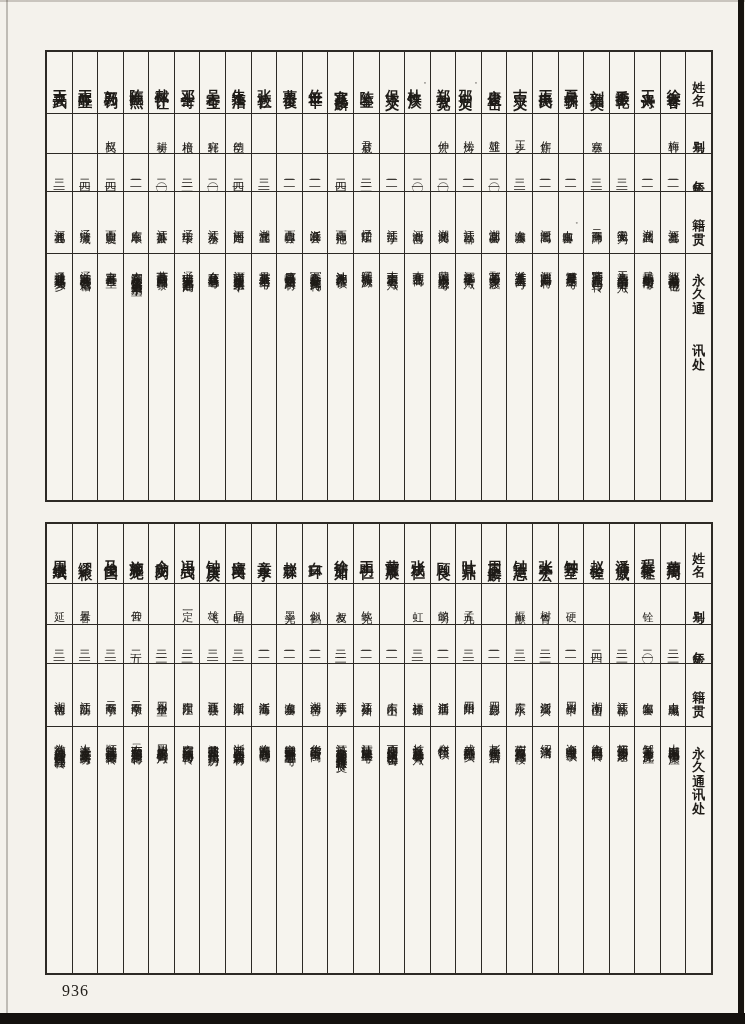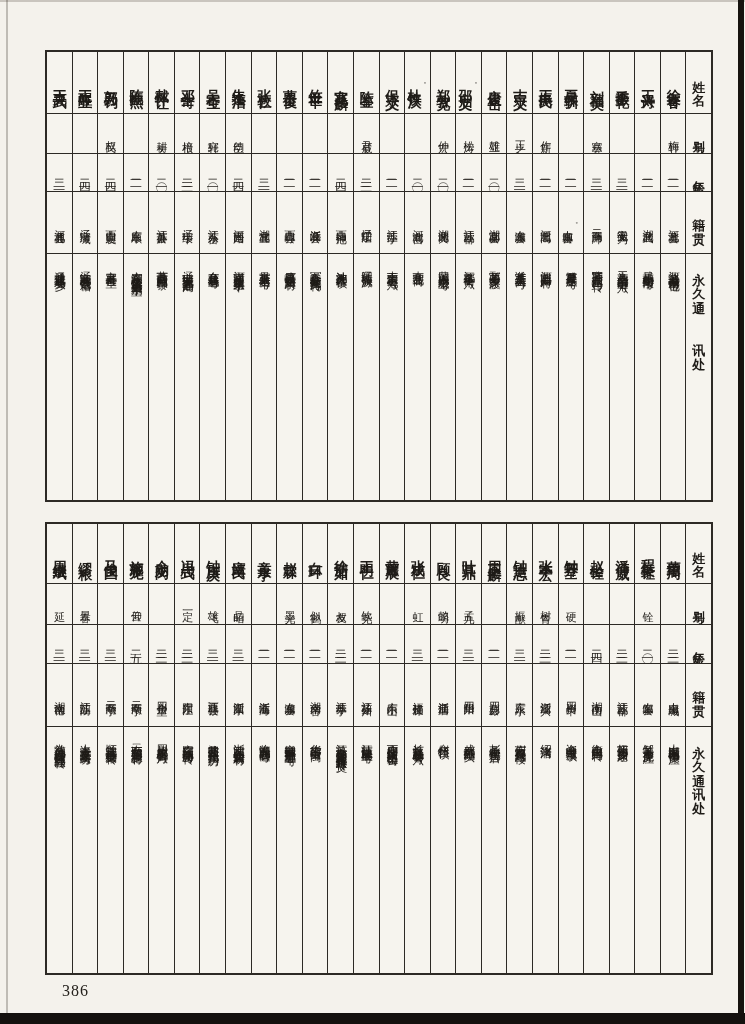--- a/index.html
+++ b/index.html
@@ -972,17 +972,17 @@
         </div>
         <div class="cell c-native">
           <span class="vtxt hdr-native">籍贯</span>
         </div>
         <div class="cell c-address">
           <span class="vtxt hdr-address">永久通讯处</span>
         </div>
       </div>
     </div>
 
-  <div class="pageno">386</div>
+  <div class="pageno">936</div>
 
   <div class="edge-right"></div>
   <div class="edge-bottom"></div>
 </div>
 
 </body></html>

